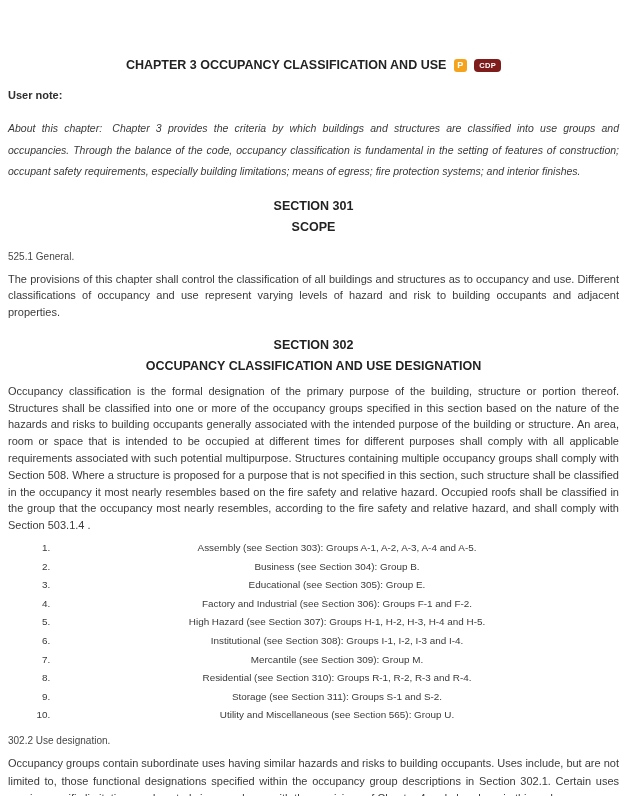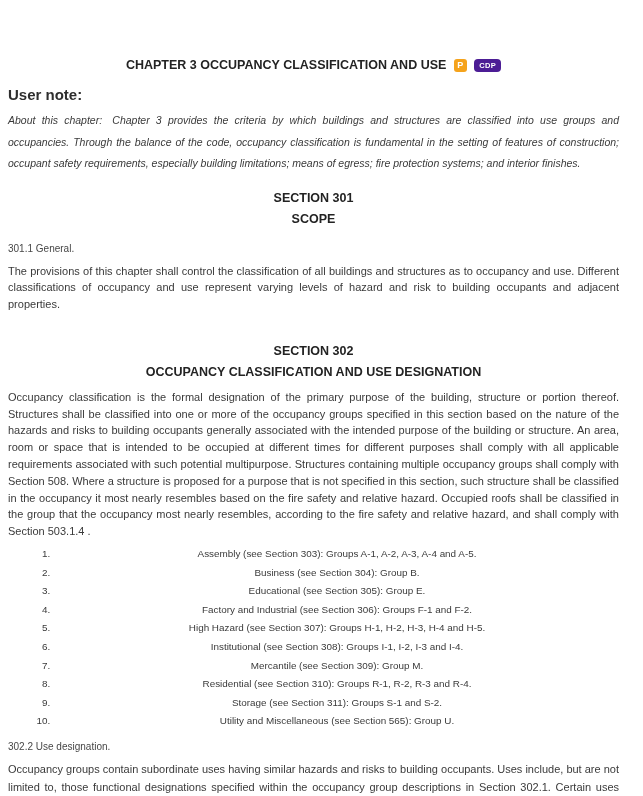--- a/index.html
+++ b/index.html
@@ -33,32 +33,32 @@
     background: #f5a31c;
     width: 13px;
     height: 13px;
     line-height: 13px;
     font-size: 9px;
     text-align: center;
     border-radius: 3px;
     margin-left: 4px;
   }
   .badge-cdp {
-    background: #4c1d95;
+    background: #7f1d1d;
     height: 13px;
     line-height: 13px;
     font-size: 7.5px;
     letter-spacing: 0.3px;
     padding: 0 5px;
     border-radius: 4px;
     margin-left: 4px;
   }
   .note-label {
-    margin: 0 0 8px 0;
-    font-size: 15px;
+    margin: 0 0 16px 0;
+    font-size: 11px;
     font-weight: bold;
     line-height: 14px;
     color: #2e2e2e;
   }
   .note-body {
     margin: 0;
     font-size: 10.5px;
     font-style: italic;
     line-height: 21.5px;
     text-align: justify;
@@ -116,25 +116,25 @@
   <p class="note-body">
     <span class="note-lead">About this chapter:</span>
     <span>Chapter 3 provides the criteria by which buildings and structures are classified into use groups and occupancies. Through the balance of the code, occupancy classification is fundamental in the setting of features of construction; occupant safety requirements, especially building limitations; means of egress; fire protection systems; and interior finishes.</span>
   </p>
 
   <h2 class="section-head">
     <div>SECTION 301</div>
     <div>SCOPE</div>
   </h2>
 
-  <p class="sub-head">301.1 General.</p>
+  <p class="sub-head">525.1 General.</p>
 
   <p class="body-para">The provisions of this chapter shall control the classification of all buildings and structures as to occupancy and use. Different classifications of occupancy and use represent varying levels of hazard and risk to building occupants and adjacent properties.</p>
 
-  <h2 class="section-head" style="margin-top:28px;">
+  <h2 class="section-head" style="margin-top:14px;">
     <div>SECTION 302</div>
     <div>OCCUPANCY CLASSIFICATION AND USE DESIGNATION</div>
   </h2>
 
 
   <p class="body-para" style="margin-top:6px;">Occupancy classification is the formal designation of the primary purpose of the building, structure or portion thereof. Structures shall be classified into one or more of the occupancy groups specified in this section based on the nature of the hazards and risks to building occupants generally associated with the intended purpose of the building or structure. An area, room or space that is intended to be occupied at different times for different purposes shall comply with all applicable requirements associated with such potential multipurpose. Structures containing multiple occupancy groups shall comply with Section 508. Where a structure is proposed for a purpose that is not specified in this section, such structure shall be classified in the occupancy it most nearly resembles based on the fire safety and relative hazard. Occupied roofs shall be classified in the group that the occupancy most nearly resembles, according to the fire safety and relative hazard, and shall comply with Section 503.1.4 .</p>
 
   <ol class="group-list">
     <li>Assembly (see Section 303): Groups A-1, A-2, A-3, A-4 and A-5.</li>
     <li>Business (see Section 304): Group B.</li>

